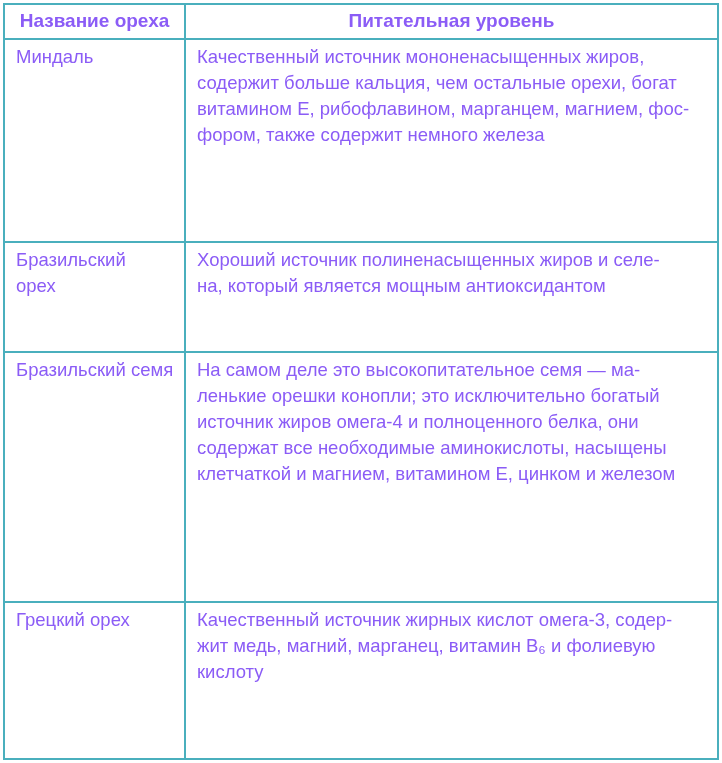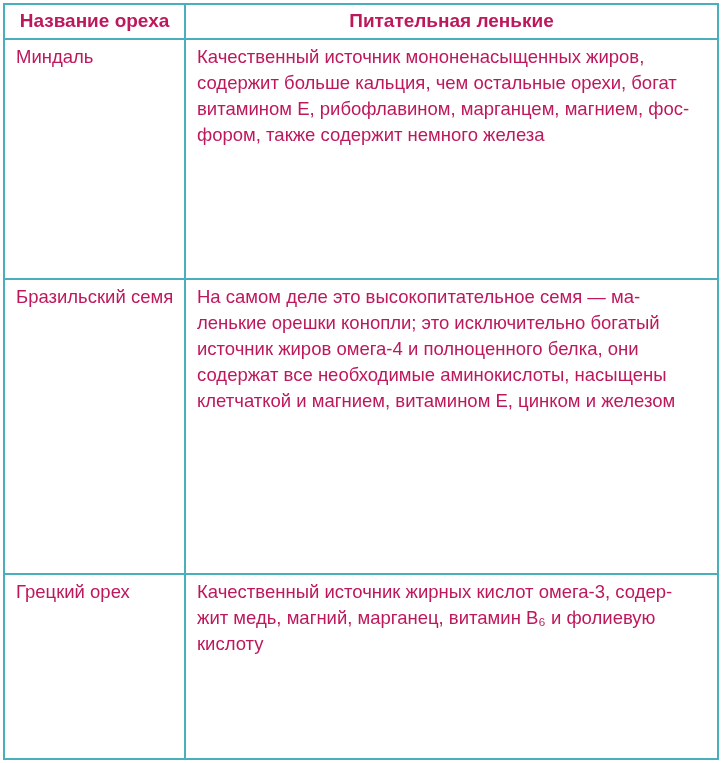--- a/index.html
+++ b/index.html
@@ -19,21 +19,21 @@
     border-collapse: collapse;
     width: 716px;
     height: 757px;
     table-layout: fixed;
     background: #ffffff;
   }
   table.nuts col.c1 { width: 181px; }
   table.nuts th, table.nuts td {
     border: 2px solid #4aafbd;
     vertical-align: top;
-    color: #be185d;
+    color: #8b5cf6;
     box-sizing: border-box;
   }
   table.nuts th {
     font-size: 19px;
     font-weight: bold;
     text-align: center;
     padding: 3px 6px 4px 6px;
     line-height: 26px;
     white-space: nowrap;
     overflow: hidden;
@@ -51,30 +51,36 @@
 
 <div class="page">
   <table class="nuts">
     <colgroup>
       <col class="c1">
       <col class="c2">
     </colgroup>
     <thead>
       <tr>
         <th>Название ореха</th>
-        <th>Питательная ленькие</th>
+        <th>Питательная уровень</th>
       </tr>
     </thead>
     <tbody>
       <tr>
         <td class="nut-name">Миндаль</td>
         <td>Качественный источник мононенасыщенных жиров,
 содержит больше кальция, чем остальные орехи, богат
 витамином Е, рибофлавином, марганцем, магнием, фос-
 фором, также содержит немного железа</td>
+      </tr>
+      <tr>
+        <td class="nut-name">Бразильский
+орех</td>
+        <td>Хороший источник полиненасыщенных жиров и селе-
+на, который является мощным антиоксидантом</td>
       </tr>
       <tr>
         <td class="nut-name">Бразильский семя</td>
         <td>На самом деле это высокопитательное семя — ма-
 ленькие орешки конопли; это исключительно богатый
 источник жиров омега-4 и полноценного белка, они
 содержат все необходимые аминокислоты, насыщены
 клетчаткой и магнием, витамином Е, цинком и железом</td>
       </tr>
       <tr>

